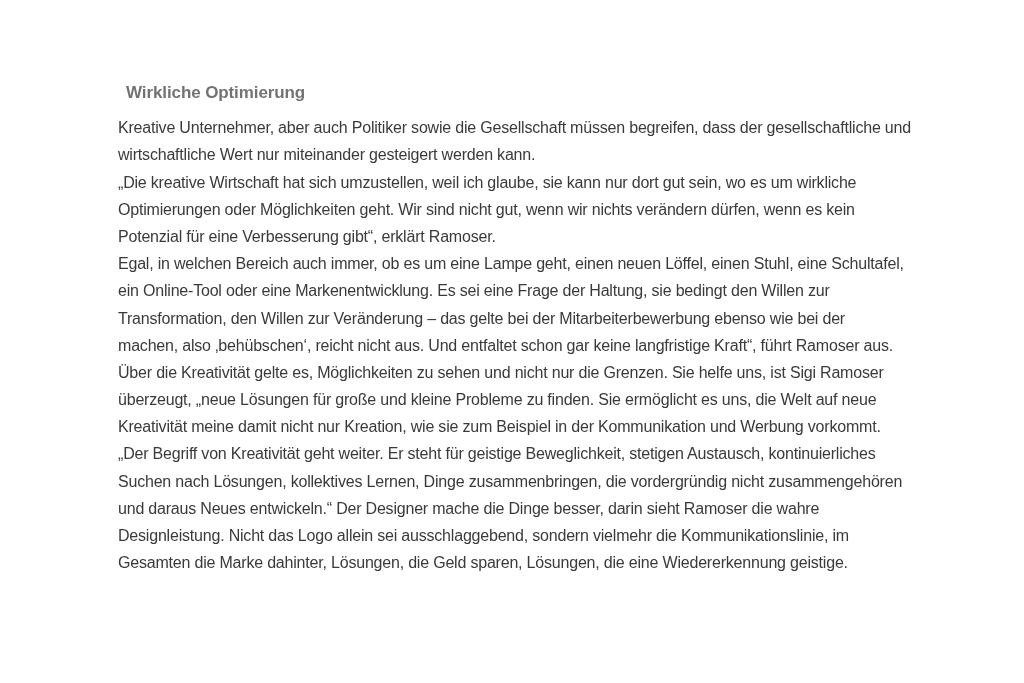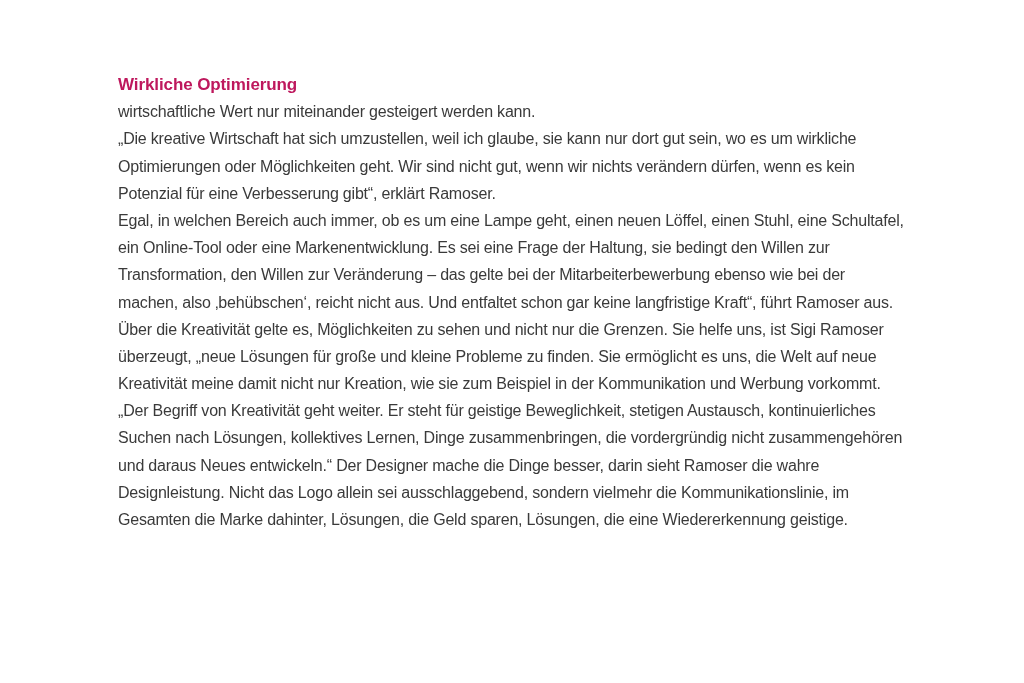--- a/index.html
+++ b/index.html
@@ -15,46 +15,47 @@
     overflow: hidden;
     font-family: "Liberation Sans", "DejaVu Sans", sans-serif;
   }
   .article {
     position: absolute;
     left: 118px;
     top: 71px;
     width: 830px;
   }
   .article h1 {
-    margin: 0;
+    margin: 8px;
     font-size: 17px;
     font-weight: 700;
     line-height: 27.2px;
     height: 27.2px;
-    color: #be185d;
+    color: #737373;
     letter-spacing: -0.1px;
     white-space: nowrap;
   }
   .article p.line {
     margin: 0;
     font-size: 16px;
     font-weight: 400;
     line-height: 27.2px;
     height: 27.2px;
     color: #3a3a3a;
     letter-spacing: -0.2px;
     white-space: nowrap;
   }
 </style>
 </head>
 <body>
 
 <div class="page">
   <main class="article">
     <h1>Wirkliche Optimierung</h1>
+    <p class="line">Kreative Unternehmer, aber auch Politiker sowie die Gesellschaft müssen begreifen, dass der gesellschaftliche und</p>
     <p class="line">wirtschaftliche Wert nur miteinander gesteigert werden kann.</p>
     <p class="line">„Die kreative Wirtschaft hat sich umzustellen, weil ich glaube, sie kann nur dort gut sein, wo es um wirkliche</p>
     <p class="line">Optimierungen oder Möglichkeiten geht. Wir sind nicht gut, wenn wir nichts verändern dürfen, wenn es kein</p>
     <p class="line">Potenzial für eine Verbesserung gibt“, erklärt Ramoser.</p>
     <p class="line">Egal, in welchen Bereich auch immer, ob es um eine Lampe geht, einen neuen Löffel, einen Stuhl, eine Schultafel,</p>
     <p class="line">ein Online-Tool oder eine Markenentwicklung. Es sei eine Frage der Haltung, sie bedingt den Willen zur</p>
     <p class="line">Transformation, den Willen zur Veränderung – das gelte bei der Mitarbeiterbewerbung ebenso wie bei der</p>
     <p class="line">machen, also ‚behübschen‘, reicht nicht aus. Und entfaltet schon gar keine langfristige Kraft“, führt Ramoser aus.</p>
     <p class="line">Über die Kreativität gelte es, Möglichkeiten zu sehen und nicht nur die Grenzen. Sie helfe uns, ist Sigi Ramoser</p>
     <p class="line">überzeugt, „neue Lösungen für große und kleine Probleme zu finden. Sie ermöglicht es uns, die Welt auf neue</p>

